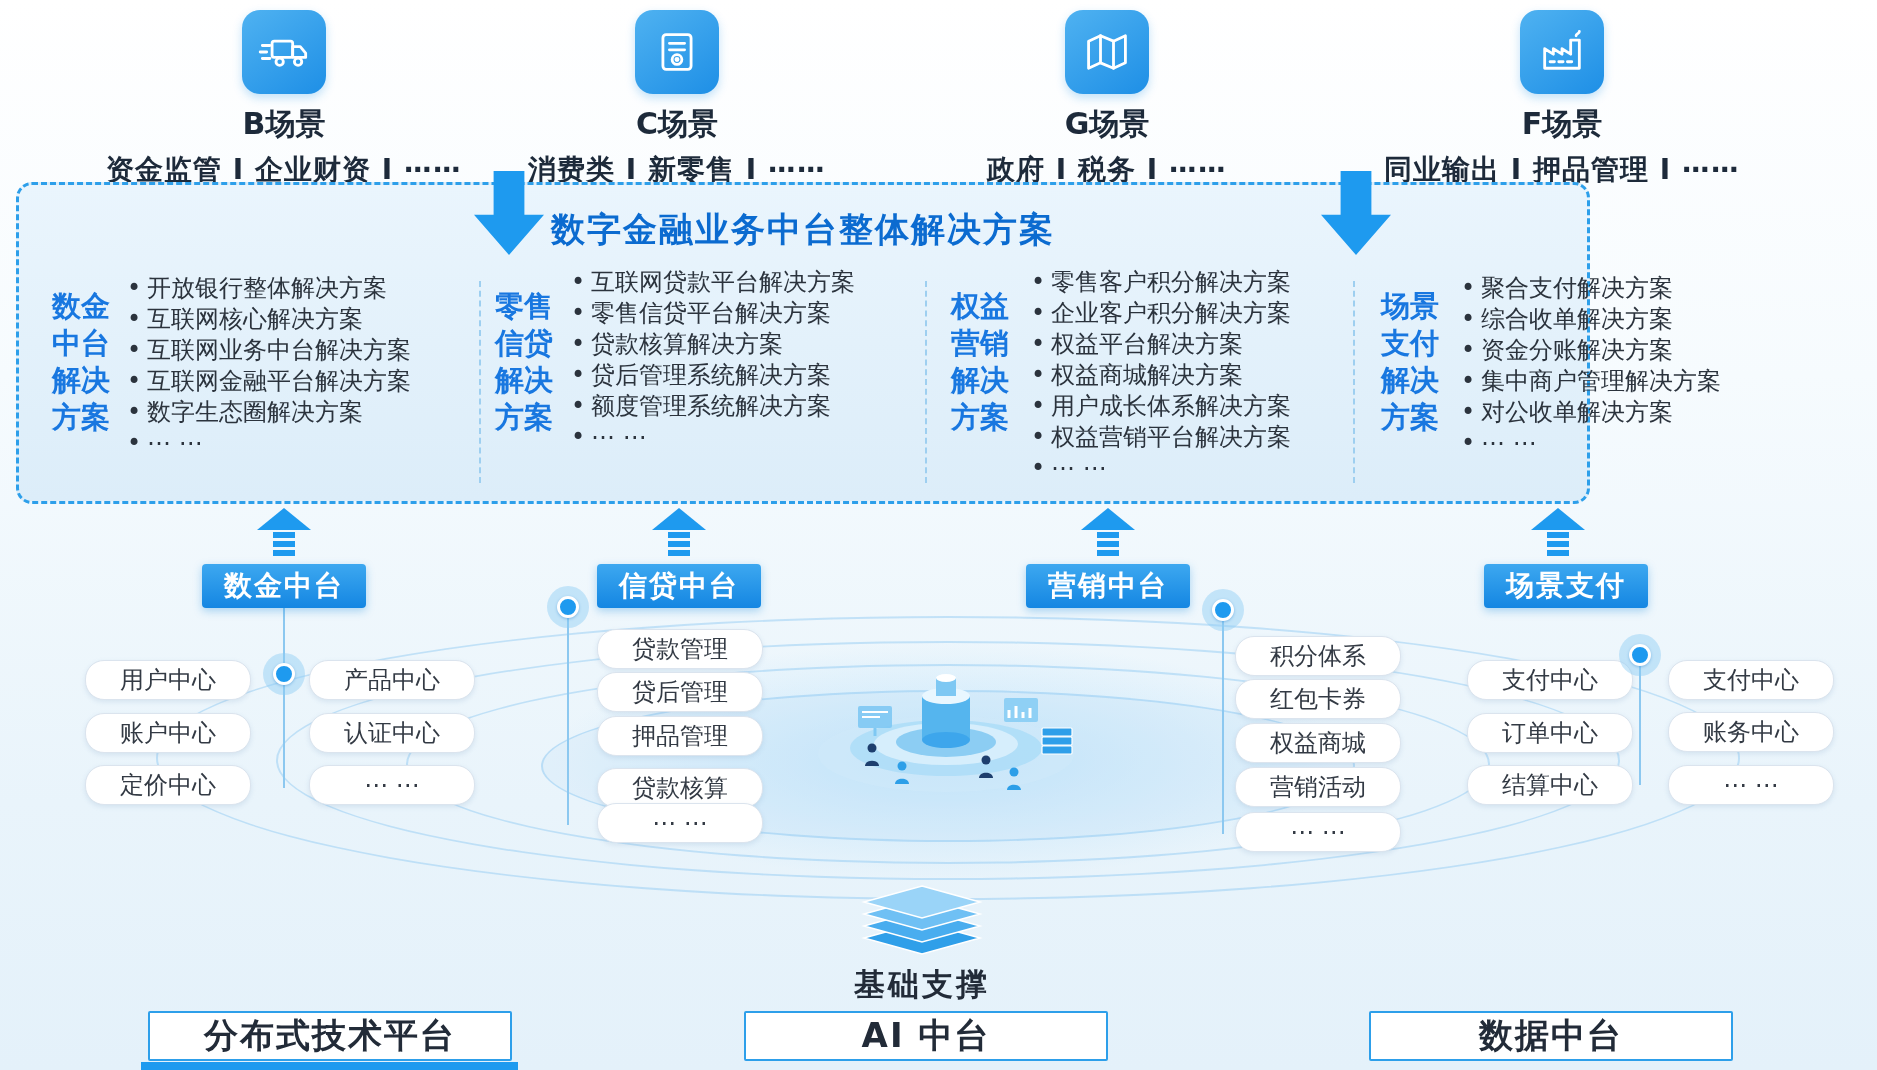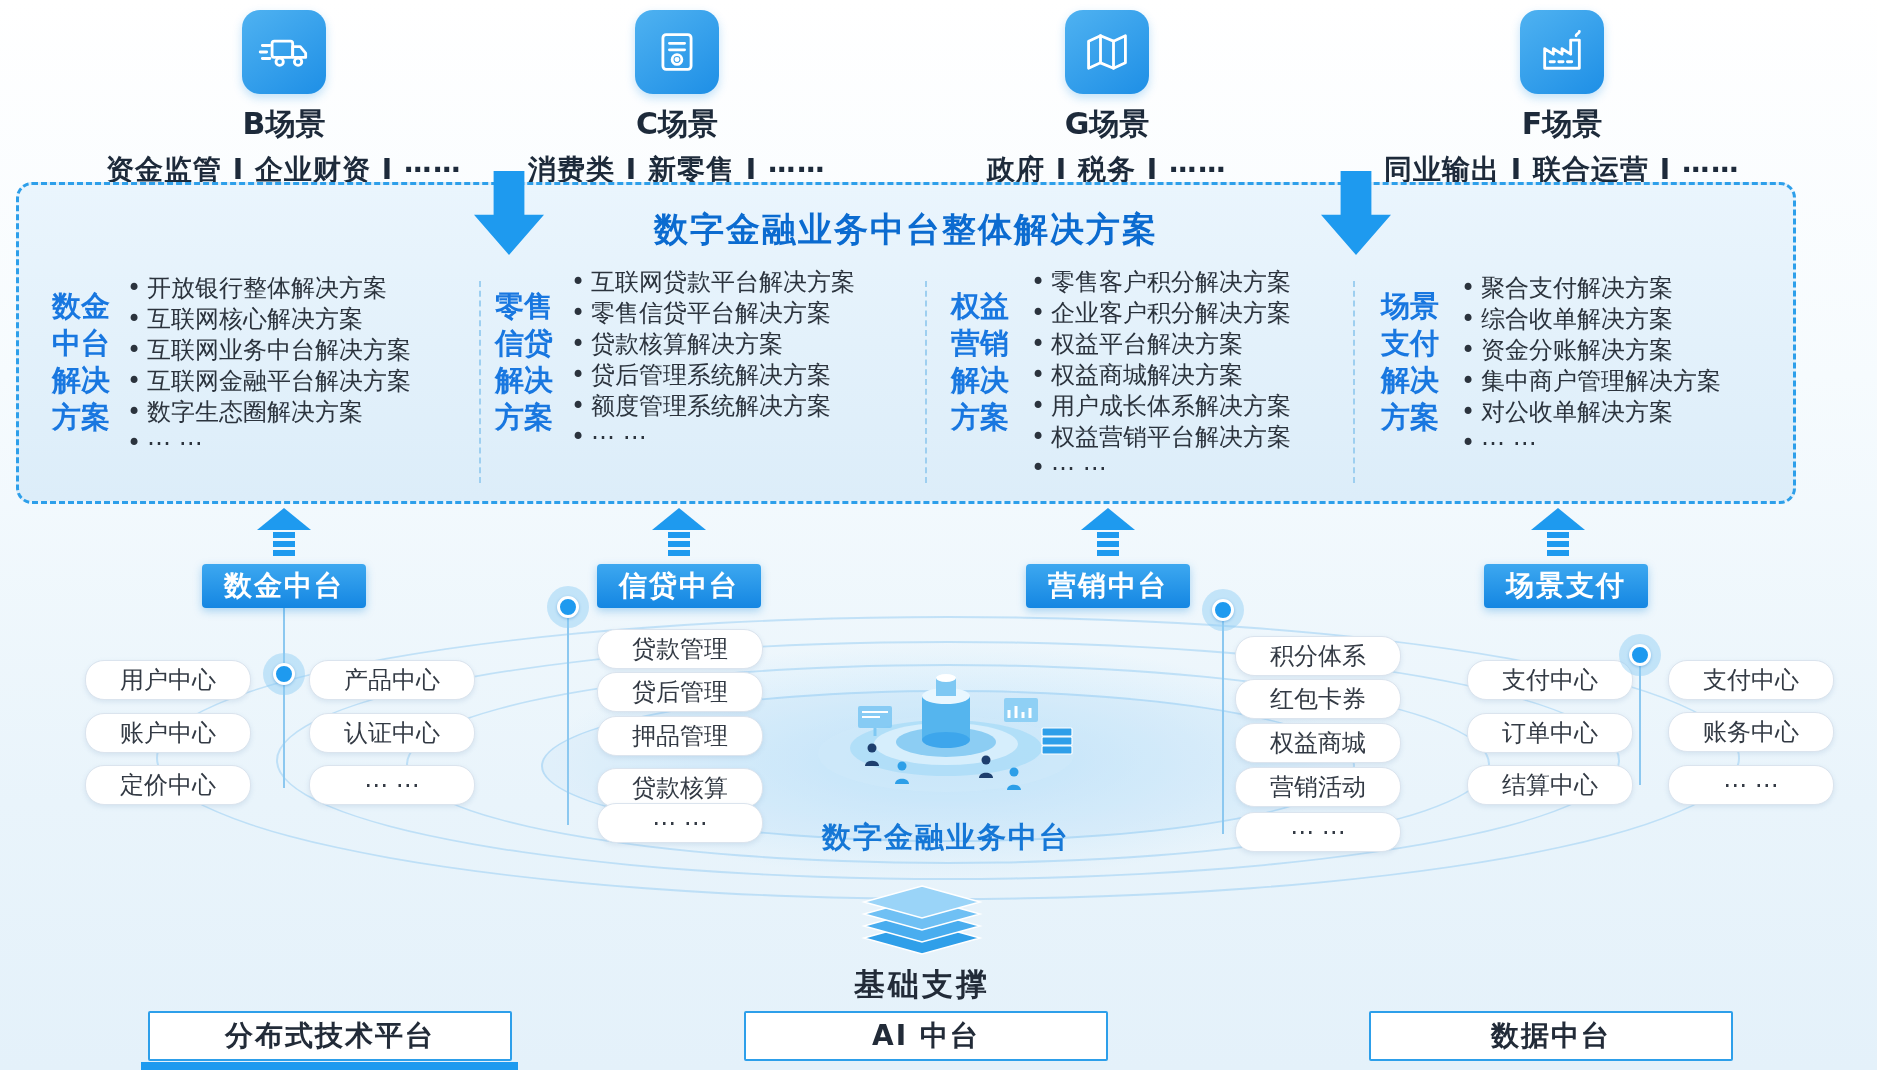--- a/index.html
+++ b/index.html
@@ -25,21 +25,21 @@
   .down-arrow{
     position:absolute;width:70px;height:84px;background:#1e9aef;z-index:6;
     clip-path:polygon(28% 0,72% 0,72% 52%,100% 52%,50% 100%,0 52%,28% 52%);
   }
   .up-arrow{position:absolute;width:54px;z-index:6;display:flex;flex-direction:column;align-items:center;}
   .up-arrow .head{width:0;height:0;border-left:27px solid transparent;border-right:27px solid transparent;border-bottom:22px solid #1e9aef;}
   .up-arrow .stem{width:22px;height:24px;margin-top:2px;background:repeating-linear-gradient(180deg,#1e9aef 0 6px,rgba(30,154,239,0) 6px 9px);}
 
   
   .panel{
-    position:absolute;left:16px;top:182px;width:1780px;height:322px;border-radius:16px;
+    position:absolute;left:16px;top:182px;width:1574px;height:322px;border-radius:16px;
     border:3px dashed #2d9fea;box-sizing:border-box;
     background:linear-gradient(180deg,#eaf5fd 0%,#dcedf9 100%);z-index:2;padding-left:36px;
   }
   .panel-title{position:absolute;left:0;top:22px;width:100%;text-align:center;font-size:34px;font-weight:800;color:#0b6bd0;letter-spacing:2px;}
   .col-label{position:absolute;width:70px;font-size:29px;line-height:37px;font-weight:700;color:#1877e0;white-space:pre-line;text-align:center;}
   .sol-list{position:absolute;}
   .sol-item{font-size:24px;line-height:31px;color:#2b333d;padding-left:26px;position:relative;white-space:nowrap;}
   .sol-item::before{content:"•";position:absolute;left:6px;color:#2b333d;}
   .sep{position:absolute;top:96px;height:202px;border-left:2px dashed #9ecff0;}
 
@@ -59,21 +59,21 @@
     position:absolute;width:164px;height:38px;border-radius:19px;background:#fff;border:1px solid #dbe4ee;
     box-shadow:0 2px 5px rgba(110,150,190,.18);display:flex;align-items:center;justify-content:center;
     font-size:24px;color:#333a44;z-index:3;white-space:nowrap;
   }
   .center-label{position:absolute;text-align:center;font-size:29px;font-weight:700;color:#1577d6;letter-spacing:2px;z-index:3;}
 
   
   .found-label{position:absolute;text-align:center;font-size:31px;font-weight:700;color:#222b38;letter-spacing:3px;}
   .bottom-box{
     position:absolute;width:360px;height:46px;background:#fff;border:2px solid #2d9fea;border-radius:2px;
-    display:flex;align-items:center;justify-content:center;font-size:28px;font-weight:600;color:#222b38;letter-spacing:2px;
+    display:flex;align-items:center;justify-content:center;font-size:34px;font-weight:600;color:#222b38;letter-spacing:2px;
   }
   .accent-bar{position:absolute;background:#1e9aef;}
 </style>
 </head>
 <body>
 
 <div class="stage">
 
   <div class="glow" style="left:546px;top:640px;width:800px;height:240px;"></div>
   <div class="ring" style="left:156px;top:616px;width:1580px;height:280px;"></div>
@@ -129,21 +129,21 @@
     <div class="tile">
       <svg width="52" height="52" viewBox="0 0 48 48">
           <g fill="none" stroke="#fff" stroke-width="2.6" stroke-linecap="round" stroke-linejoin="round">
             <path d="M8 39V21l8 5v-5l8 5v-5l8 5V13h8v26z"></path>
             <path d="M13 33h4M21 33h4M29 33h4"></path>
             <path d="M37 9c0-2 3-2 3-4"></path>
           </g>
         </svg>
     </div>
     <div class="sc-title">F场景</div>
-    <div class="sc-sub">同业输出 I 联合运营 I ⋯⋯</div>
+    <div class="sc-sub">同业输出 I 押品管理 I ⋯⋯</div>
   </div>
 
   <div class="down-arrow" style="left:474px;top:171px;"></div>
   <div class="down-arrow" style="left:1321px;top:171px;"></div>
 
   <div class="panel">
     <div class="panel-title">数字金融业务中台整体解决方案</div>
 
     <div class="col-label" style="left:27px;top:103px;">数金
 中台
@@ -293,21 +293,20 @@
     <circle cx="66" cy="112" r="4.5" fill="#1e3f6e"></circle>
       <path d="M59 130c0-7 14-7 14 0z" fill="#1e3f6e"></path>
     <circle cx="96" cy="130" r="4.5" fill="#2d9fe8"></circle>
       <path d="M89 148c0-7 14-7 14 0z" fill="#2d9fe8"></path>
     <circle cx="180" cy="124" r="4.5" fill="#1e3f6e"></circle>
       <path d="M173 142c0-7 14-7 14 0z" fill="#1e3f6e"></path>
     <circle cx="208" cy="136" r="4.5" fill="#2d9fe8"></circle>
       <path d="M201 154c0-7 14-7 14 0z" fill="#2d9fe8"></path>
   </svg>
 
-  <div class="center-label" style="left:746px;top:818px;width:400px;">数字金融业务中台</div>
 
   <svg class="abs" style="left:852px;top:876px;" width="140" height="86" viewBox="0 0 140 86">
     <polygon points="70,46 128,62 70,78 12,62" fill="#2f9fe9" stroke="#fff" stroke-width="1.5"></polygon>
     <polygon points="70,34 128,50 70,66 12,50" fill="#49adef" stroke="#fff" stroke-width="1.5"></polygon>
     <polygon points="70,22 128,38 70,54 12,38" fill="#6fc0f4" stroke="#fff" stroke-width="1.5"></polygon>
     <polygon points="70,10 128,26 70,42 12,26" fill="#9ad4f8" stroke="#fff" stroke-width="1.5"></polygon>
   </svg>
 
   <div class="found-label" style="left:772px;top:964px;width:300px;">基础支撑</div>
 

